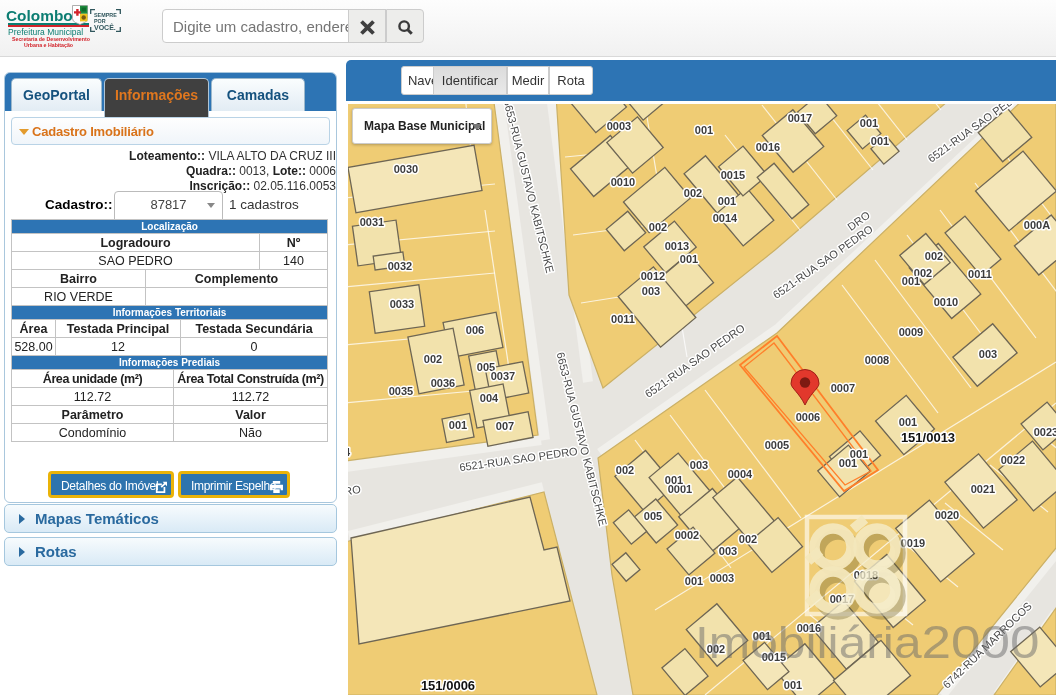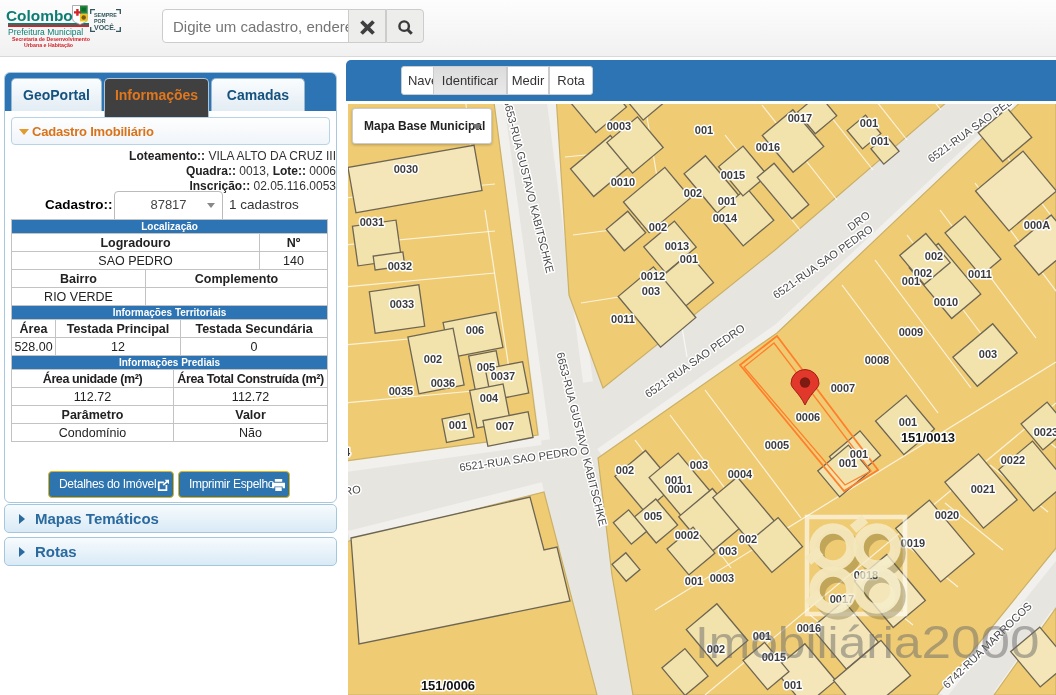--- a/index.html
+++ b/index.html
@@ -32,21 +32,21 @@
 #cadrow{left:0;top:118px;width:331px;height:28px;}
 #cadrow b{position:absolute;left:40px;top:6px;font-size:13.5px;}
 #cadsel{position:absolute;left:109px;top:0;width:109px;height:40px;border:1px solid #bbb;border-radius:4px;background:#fff;text-align:center;line-height:26px;font-size:13px;color:#444;}
 #cadsel .arr{position:absolute;right:7px;top:11px;width:0;height:0;border-left:4.5px solid transparent;border-right:4.5px solid transparent;border-top:5px solid #888;}
 #cadn{position:absolute;left:224px;top:6px;font-size:13.5px;color:#333;}
 table#tbl{position:absolute;left:6px;top:146px;width:316px;border-collapse:collapse;font-size:12.5px;color:#222;table-layout:fixed;}
 #tbl td{border:1px solid #c3c3c3;text-align:center;height:18px;padding:0;white-space:nowrap;overflow:hidden;}
 #tbl td.bluehead{background:#2d74b4;color:#fff;font-weight:bold;font-size:10px;height:14px;}
 #tbl td.sm{letter-spacing:-0.4px;}
 #tbl td.lbl{font-weight:bold;}
-.pbtn{position:absolute;top:398px;height:27px;background:#2e74ae;border:1px solid #eab308;border-radius:4px;color:#fff;font-size:12px;letter-spacing:-0.3px;text-align:left;line-height:25px;}
+.pbtn{position:absolute;top:398px;height:27px;background:#2e74ae;border:3px solid #eab308;border-radius:4px;color:#fff;font-size:12px;letter-spacing:-0.3px;text-align:left;line-height:25px;}
 .pbtn svg{position:absolute;right:4px;top:7px;}
 #pbtn1{left:43px;width:126px;}
 #pbtn2{left:173px;width:112px;}
 .accord{left:4px;width:333px;height:29px;background:linear-gradient(#f7fbfd,#d9eaf6);border:1px solid #a5c7de;border-radius:5px;font-weight:bold;font-size:15px;color:#2a6a9f;line-height:28px;padding-left:30px;}
 .accord .arr{position:absolute;left:14px;top:9px;width:0;height:0;border-top:5px solid transparent;border-bottom:5px solid transparent;border-left:6px solid #2a6a9f;}
 
 #maptools{left:346px;top:60px;width:710px;height:41px;background:#2d74b4;border-radius:5px 0 0 0;}
 .mbtn{position:absolute;top:6px;height:29px;background:#fff;border:1px solid #ccc;font-size:13px;color:#333;text-align:center;line-height:27px;}
 #mbtn1{left:20px;width:63px;border-radius:3px 0 0 3px;margin-left:35px;}
 #mbtn2{left:87px;width:74px;background:linear-gradient(#dcdcdc,#e9e9e9);}

